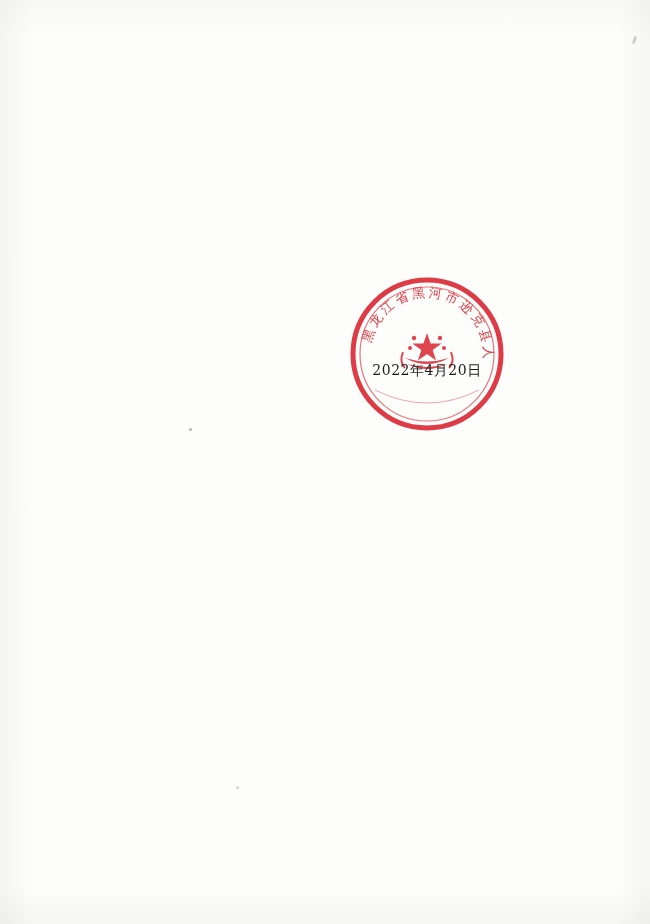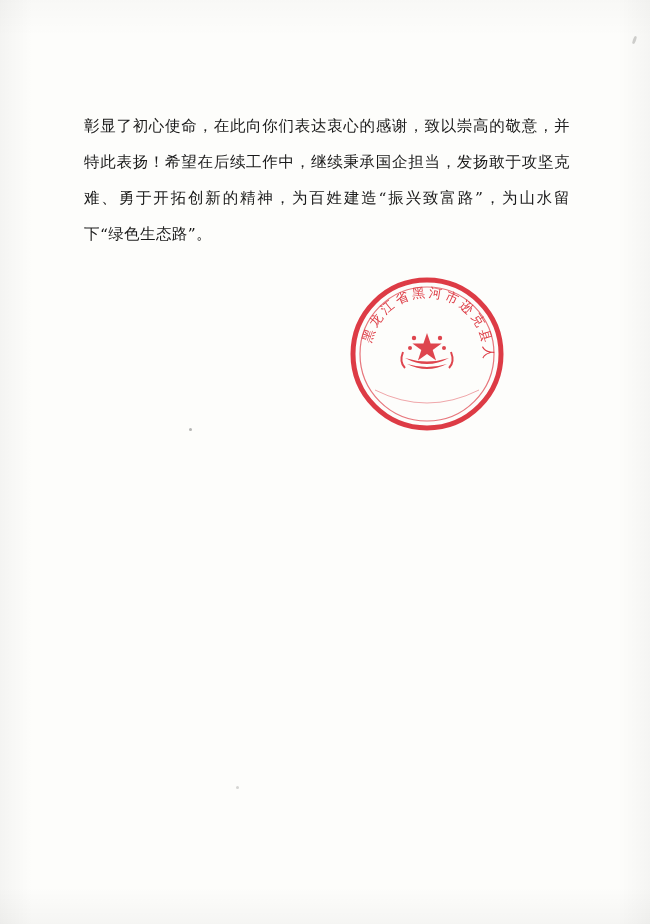--- a/index.html
+++ b/index.html
@@ -69,21 +69,20 @@
   }
   .speck-a { left: 189px; top: 428px; width: 3px; height: 3px; }
   .speck-b { left: 633px; top: 36px; width: 3px; height: 8px; border-radius: 40%; transform: rotate(20deg); opacity: 0.35; }
   .speck-c { left: 236px; top: 786px; width: 3px; height: 3px; opacity: 0.3; }
 </style>
 </head>
 <body>
 
 <div class="page">
 
-  <div class="body-text">彰显了初心使命，在此向你们表达衷心的感谢，致以崇高的敬意，并特此表扬！希望在后续工作中，继续秉承国企担当，发扬敢于攻坚克难、勇于开拓创新的精神，为百姓建造“振兴致富路”，为山水留下“绿色生态路”。</div>
 
   <div class="stamp">
     <svg width="160" height="160" viewBox="0 0 160 160" aria-hidden="true">
       <g opacity="0.88">
         <circle cx="80" cy="80" r="74" fill="none" stroke="#d9212c" stroke-width="5"></circle>
         <circle cx="80" cy="80" r="67" fill="none" stroke="#d9212c" stroke-width="1.2" opacity="0.7"></circle>
 
         <defs>
           <path id="ringTop" d="M 80,80 m -57,0 a 57,57 0 1,1 114,0" fill="none"></path>
         </defs>
@@ -102,18 +101,19 @@
           <path d="M -24,4 q -4,10 2,16" stroke="#d9212c" stroke-width="2" fill="none"></path>
           <path d="M 24,4 q 4,10 -2,16" stroke="#d9212c" stroke-width="2" fill="none"></path>
         </g>
 
         <path d="M 28,116 q 52,26 104,0" fill="none" stroke="#d9212c" stroke-width="1" opacity="0.45"></path>
       </g>
     </svg>
   </div>
 
 
+  <div class="stamp-text-line stamp-date">2022年4月20日</div>
 
   <div class="speck speck-a"></div>
   <div class="speck speck-b"></div>
   <div class="speck speck-c"></div>
 
 </div>
 
 </body></html>

